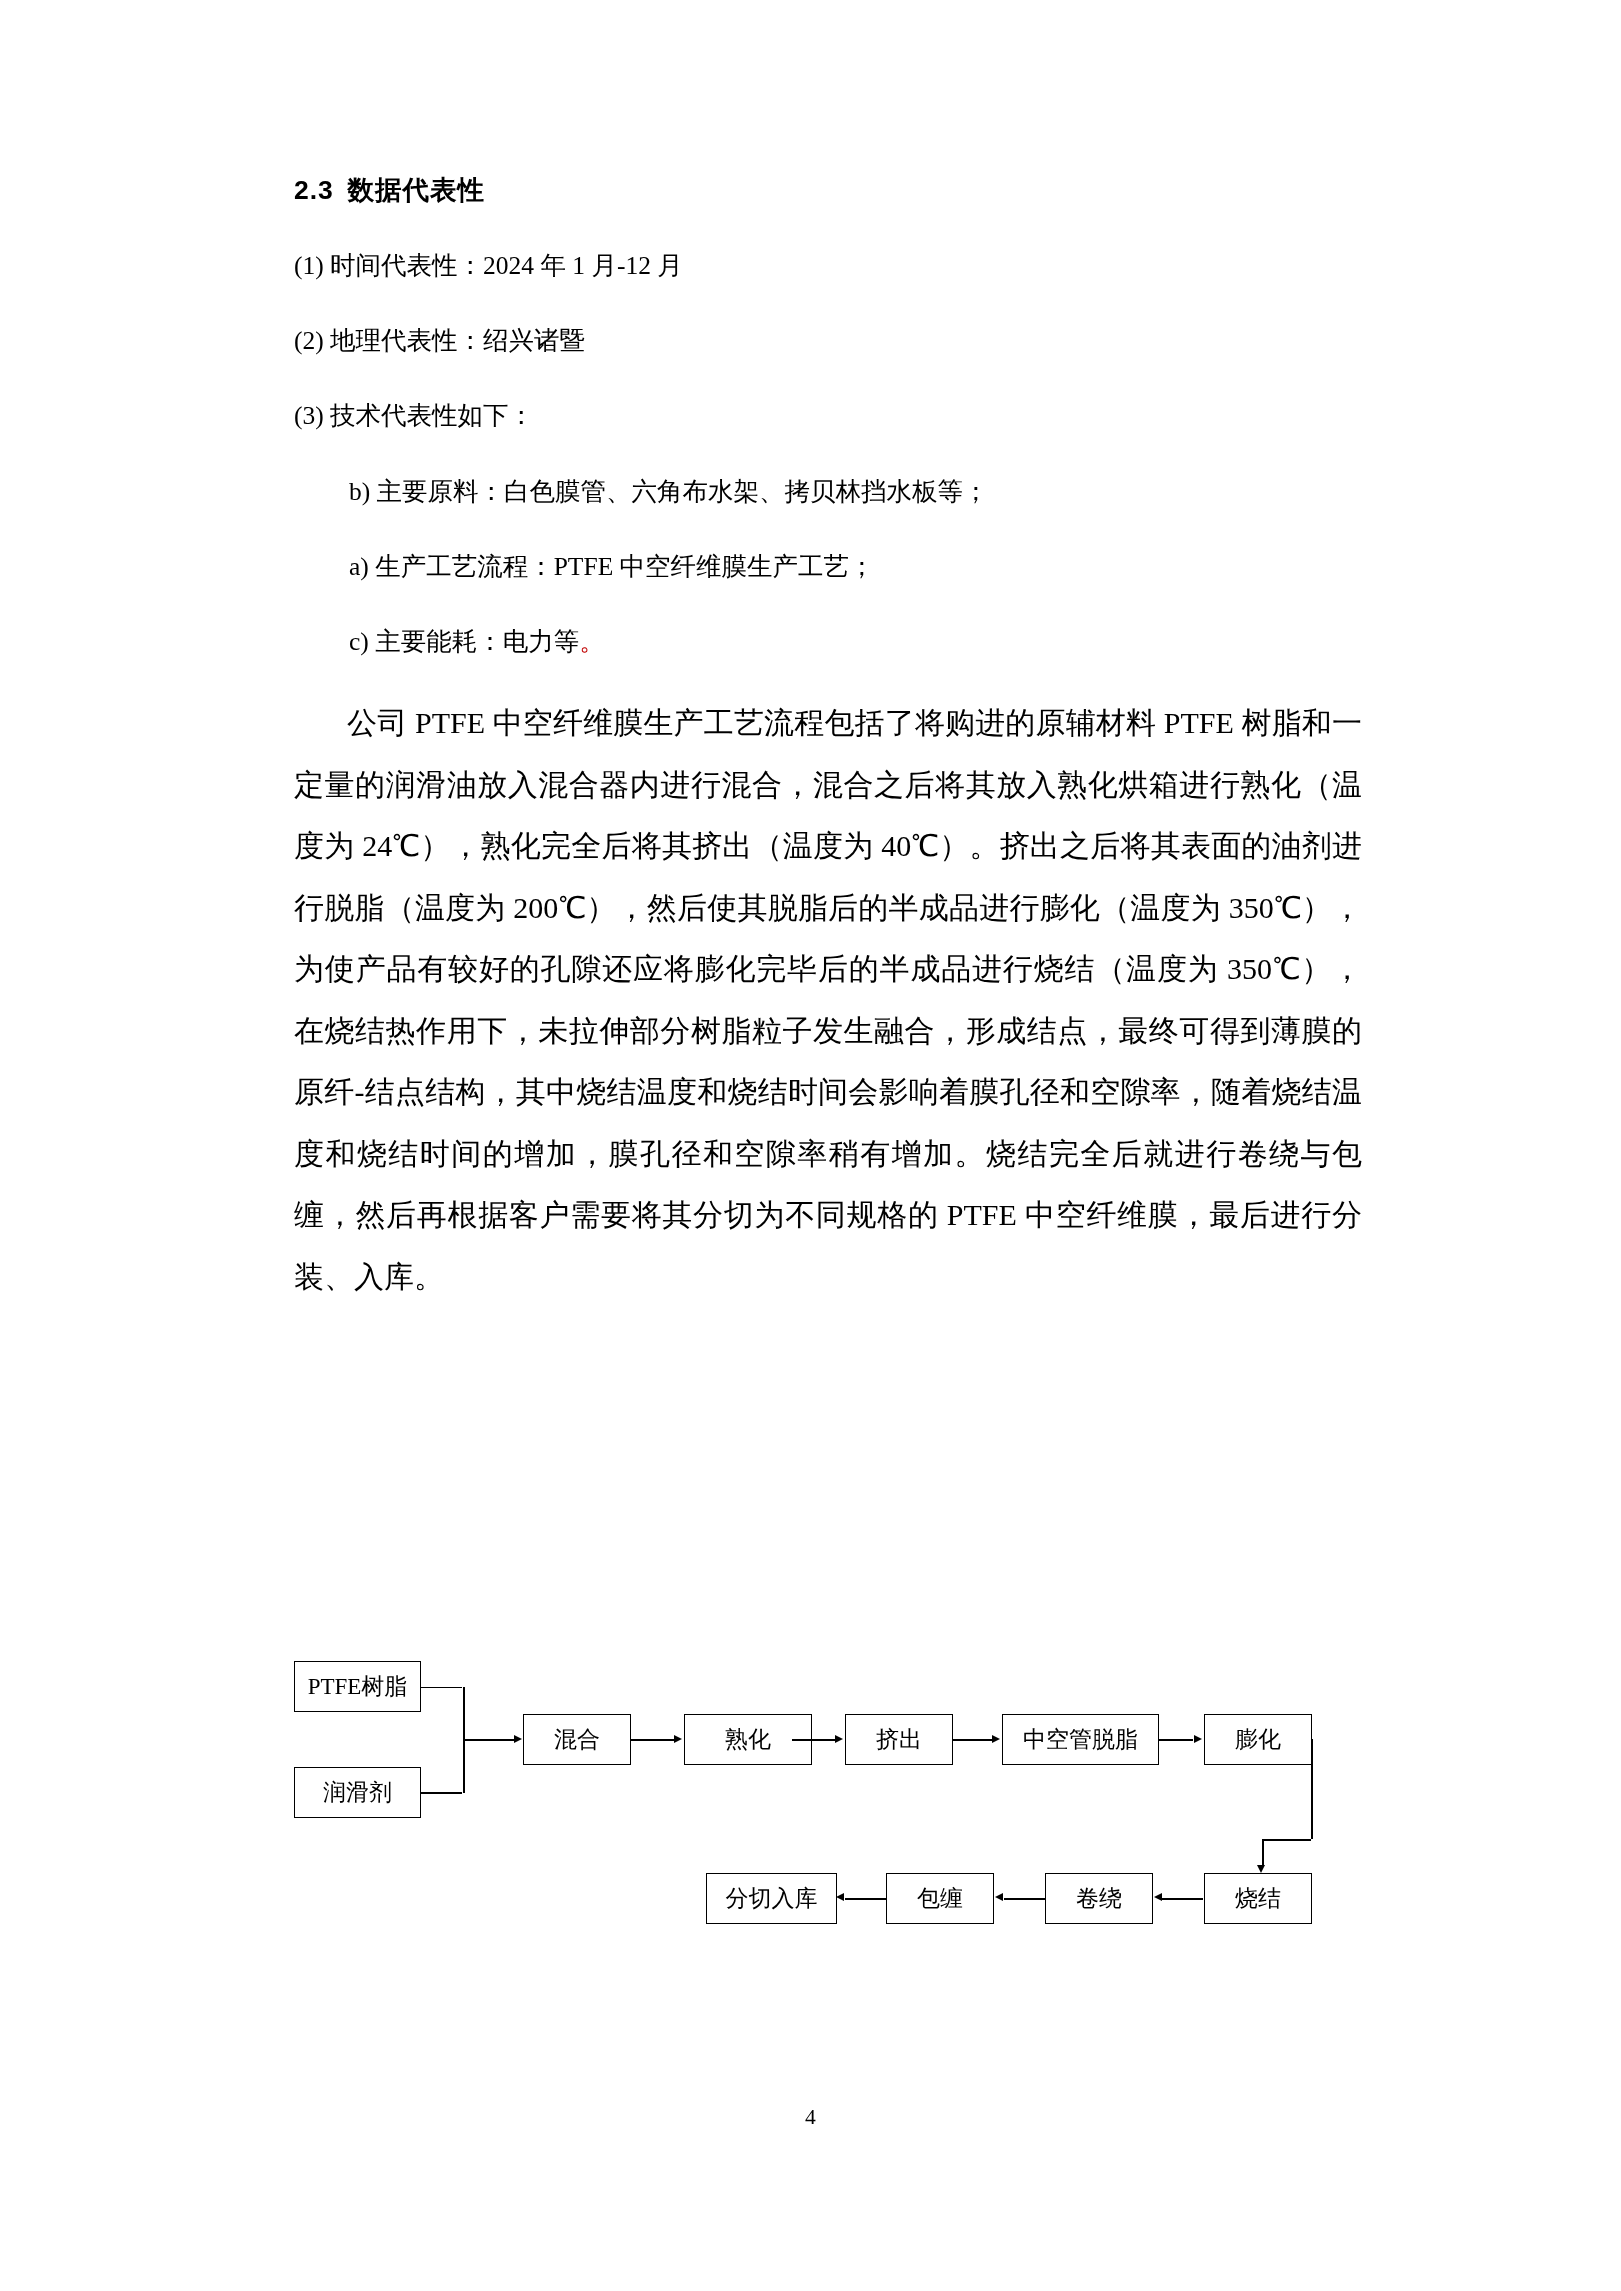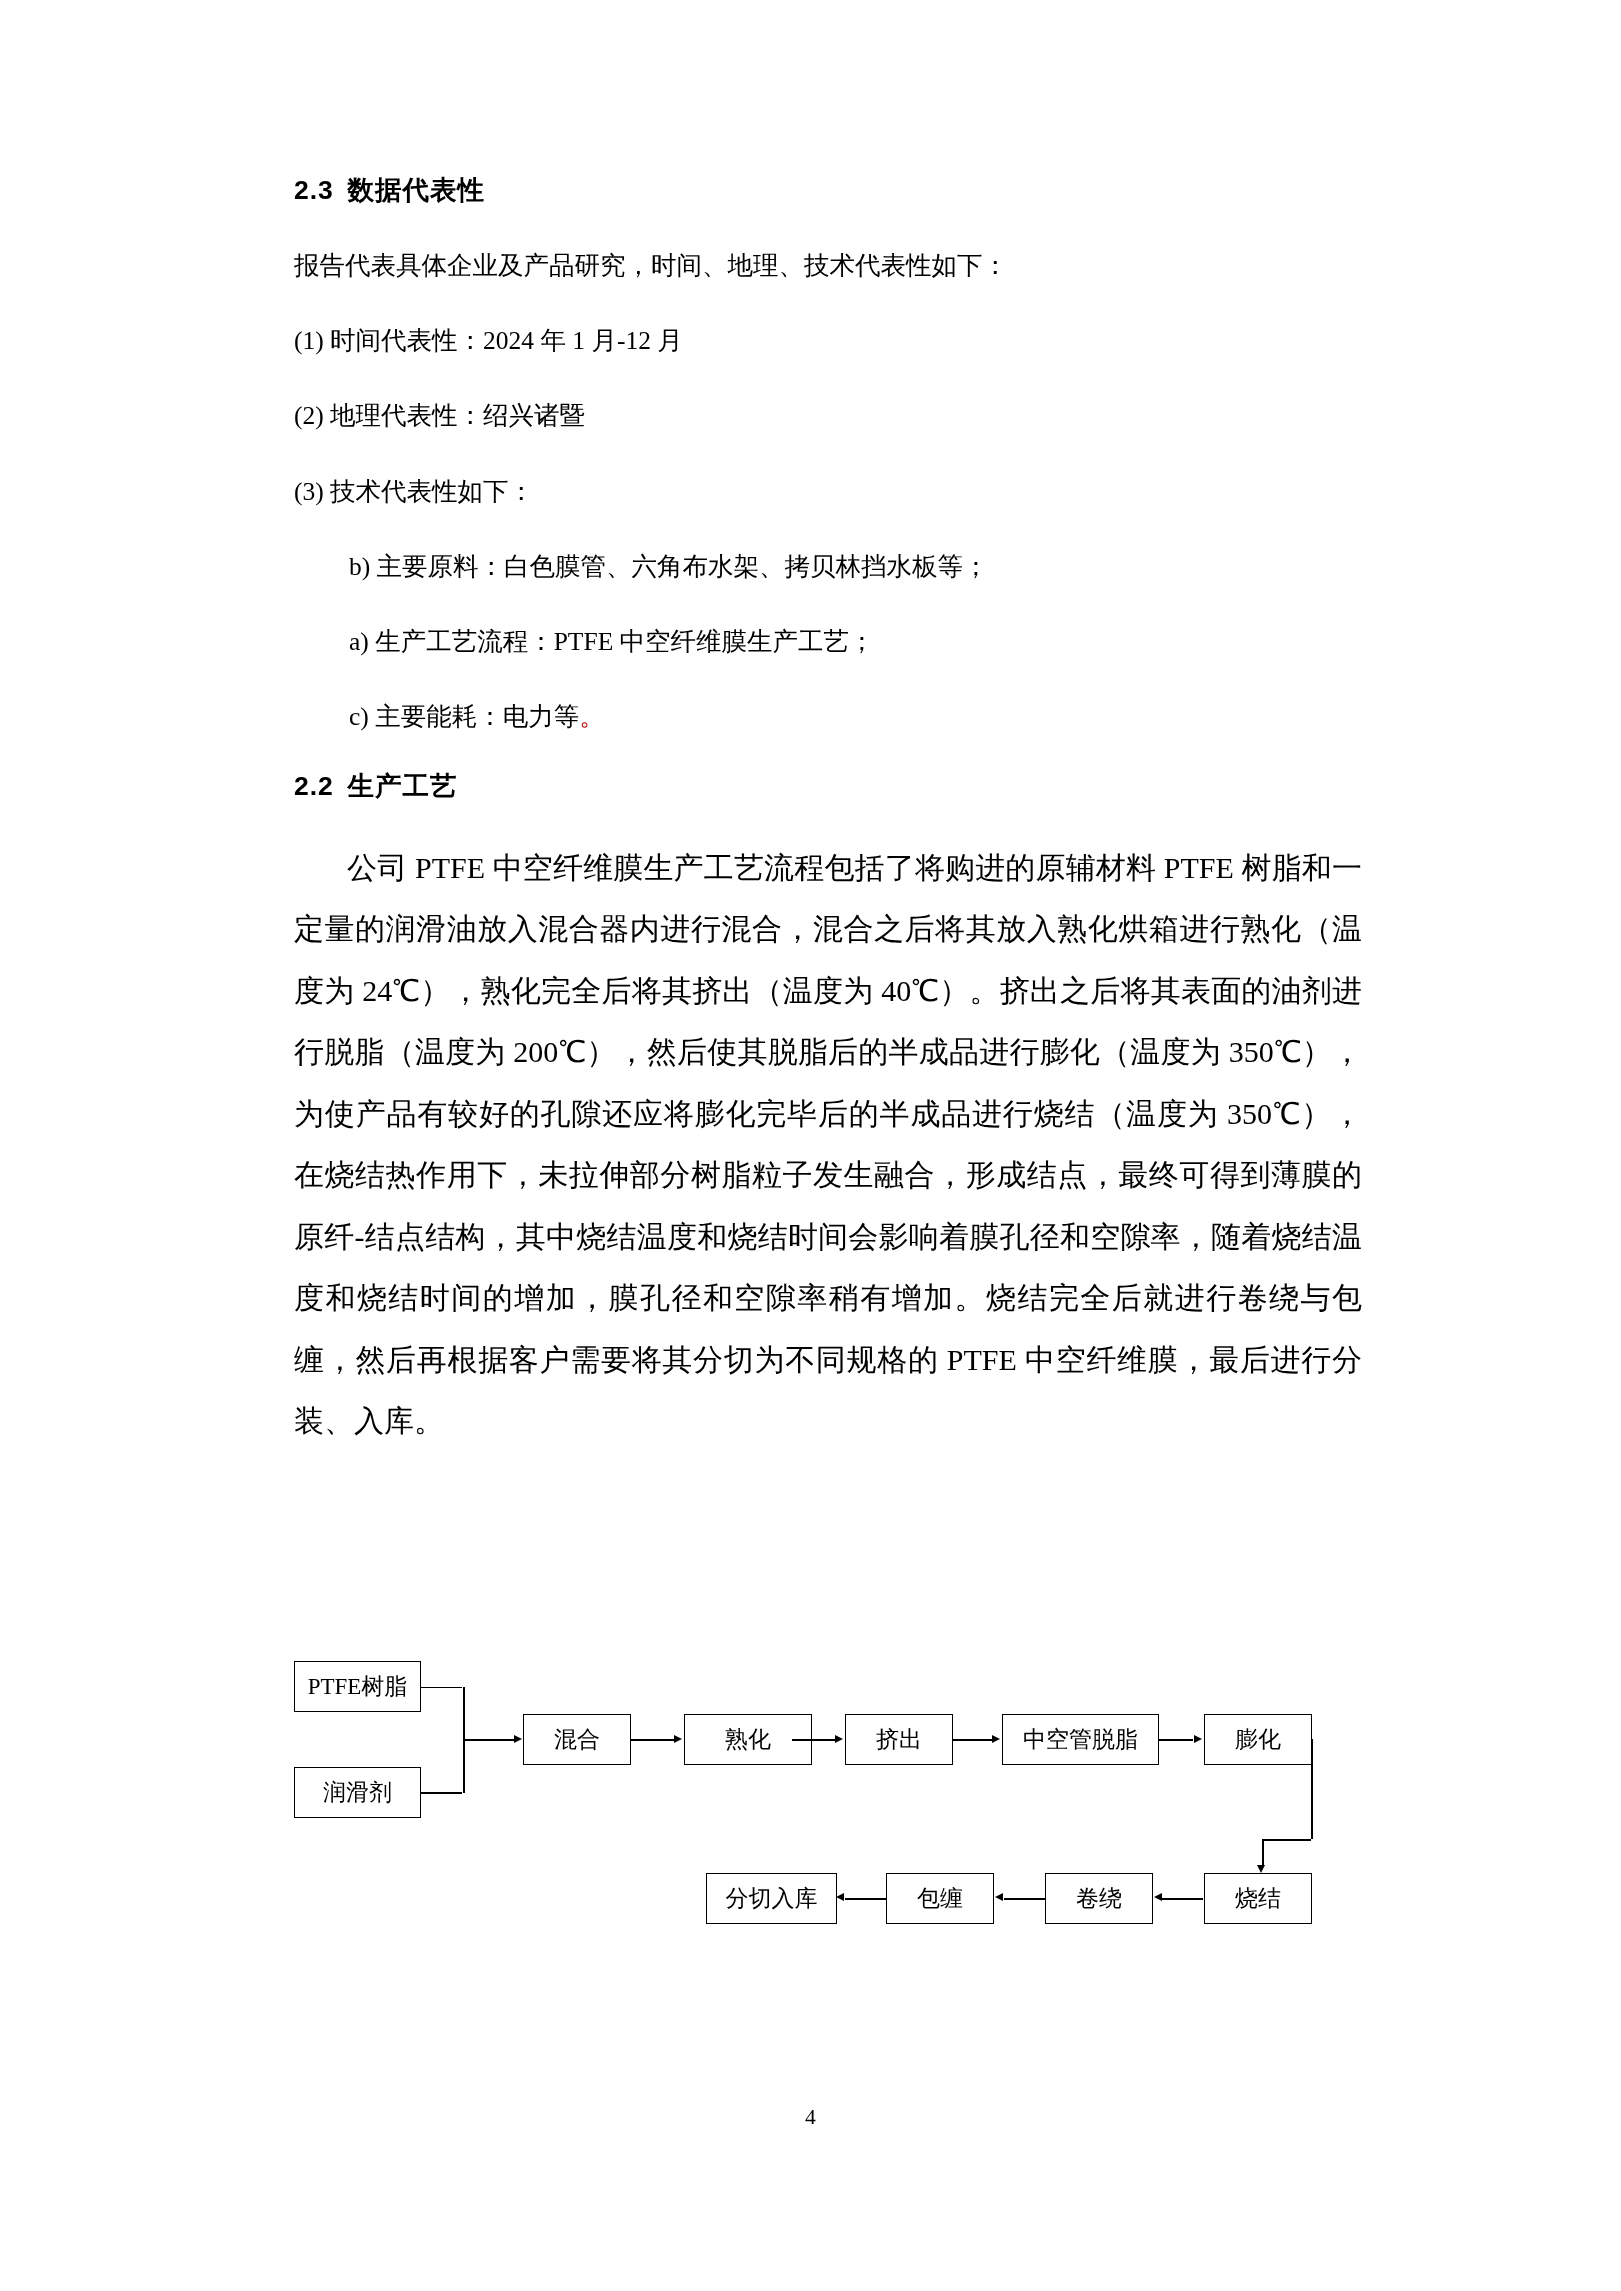--- a/index.html
+++ b/index.html
@@ -121,33 +121,29 @@
 <body>
 
 <div class="page">
 
   <div class="content">
 
     <h2 class="heading">
       <span class="num">2.3</span><span>数据代表性</span>
     </h2>
 
-    <p class="para">报告代表具体企业及产品研究，时间、地理、技术代表性如下：</p>
 
     <p class="para list-1">(1) 时间代表性：2024 年 1 月-12 月</p>
     <p class="para list-1">(2) 地理代表性：绍兴诸暨</p>
     <p class="para list-1">(3) 技术代表性如下：</p>
 
     <p class="para sub">b) 主要原料：白色膜管、六角布水架、拷贝林挡水板等；</p>
     <p class="para sub">a) 生产工艺流程：PTFE 中空纤维膜生产工艺；</p>
     <p class="para sub"><span>c) 主要能耗：电力等</span><span class="red">。</span></p>
 
-    <h2 class="heading heading2">
-      <span class="num">2.2</span><span>生产工艺</span>
-    </h2>
 
     <p class="body-para">公司 PTFE 中空纤维膜生产工艺流程包括了将购进的原辅材料 PTFE 树脂和一定量的润滑油放入混合器内进行混合，混合之后将其放入熟化烘箱进行熟化（温度为 24℃），熟化完全后将其挤出（温度为 40℃）。挤出之后将其表面的油剂进行脱脂（温度为 200℃），然后使其脱脂后的半成品进行膨化（温度为 350℃），为使产品有较好的孔隙还应将膨化完毕后的半成品进行烧结（温度为 350℃），在烧结热作用下，未拉伸部分树脂粒子发生融合，形成结点，最终可得到薄膜的原纤-结点结构，其中烧结温度和烧结时间会影响着膜孔径和空隙率，随着烧结温度和烧结时间的增加，膜孔径和空隙率稍有增加。烧结完全后就进行卷绕与包缠，然后再根据客户需要将其分切为不同规格的 PTFE 中空纤维膜，最后进行分装、入库。</p>
 
   </div>
 
   <div class="flow">
 
     <div class="node" style="left:0px; top:0px; width:127px;">PTFE树脂</div>
     <div class="node" style="left:0px; top:106px; width:127px;">润滑剂</div>
 

